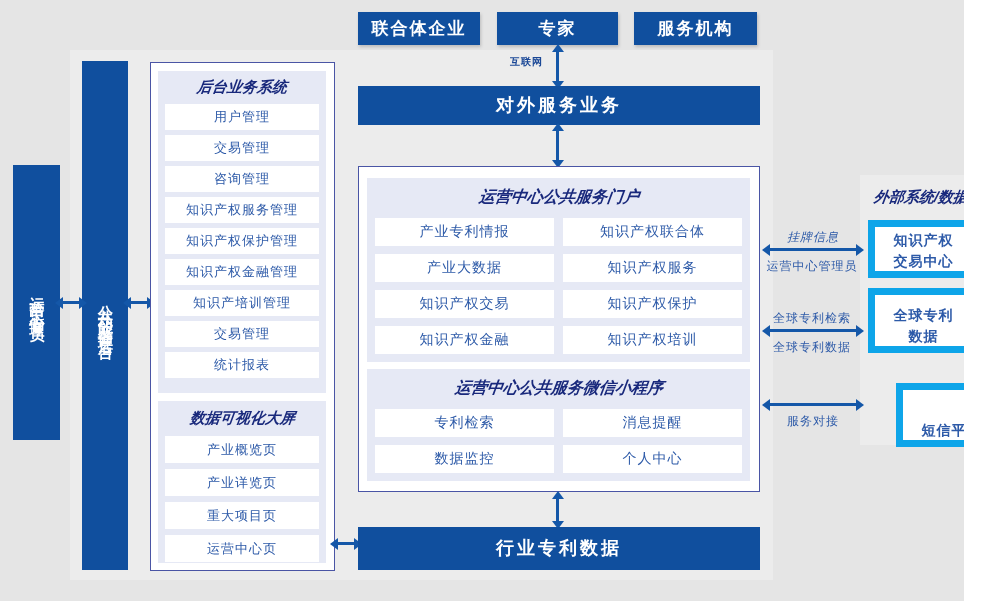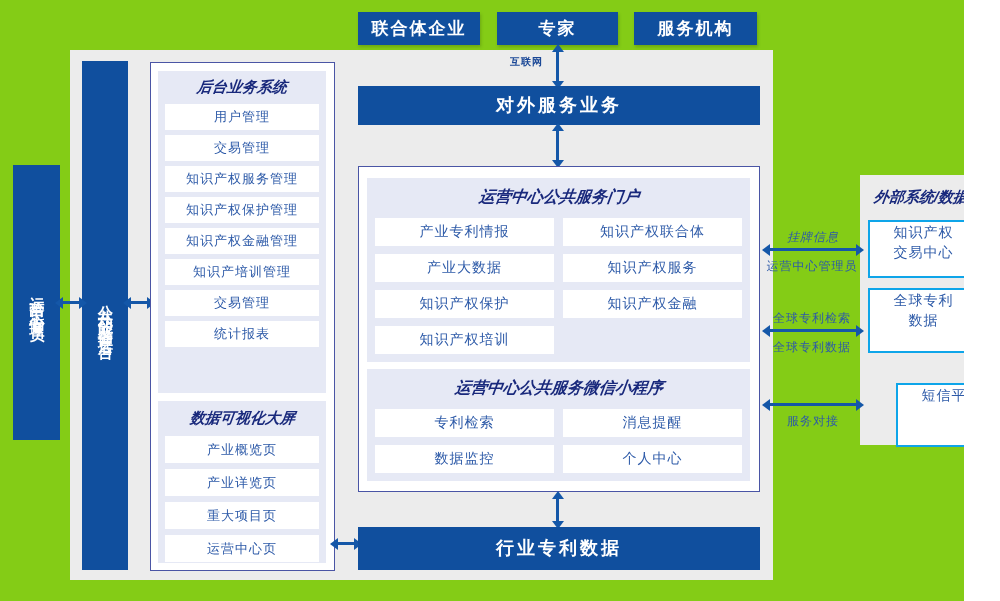--- a/index.html
+++ b/index.html
@@ -6,21 +6,21 @@
     --blue:#104f9e;
     --arrow:#1457a8;
     --lav:#e6e9f5;
     --gray:#ececec;
     --border:#4a55a5;
     --itemtext:#2d5aa8;
     --hdrtext:#19297c;
   }
   html,body{margin:0;padding:0;background:#fff;}
   body{font-family:"Liberation Sans","DejaVu Sans",sans-serif;}
-  .canvas{position:relative;width:964px;height:601px;background:#84cc16;overflow:hidden;}
+  .canvas{position:relative;width:964px;height:601px;background:#e5e5e5;overflow:hidden;}
 
   .grayarea{position:absolute;background:var(--gray);}
   .actor{position:absolute;top:12px;height:33px;background:var(--blue);color:#fff;
          font-size:17px;font-weight:bold;text-align:center;line-height:33px;
          box-shadow:1px 2px 3px rgba(0,0,0,.18);letter-spacing:2px;}
   .bigbar{position:absolute;left:358px;width:402px;background:var(--blue);color:#fff;
           font-weight:bold;text-align:center;letter-spacing:3px;font-size:18px;}
 
   .rail{position:absolute;background:var(--blue);color:#fff;display:flex;
         align-items:center;justify-content:center;}
@@ -33,23 +33,23 @@
   .paneltitle em{display:inline-block;font-style:italic;transform:skewX(-7deg);font-weight:bold;}
   .whitebox{background:#fff;color:var(--itemtext);text-align:center;display:flex;
             align-items:center;justify-content:center;letter-spacing:1px;}
 
   .col{display:flex;flex-direction:column;gap:5px;padding:0 7px;}
   .col .whitebox{height:26px;font-size:13px;flex:none;}
 
   .grid2{display:grid;grid-template-columns:1fr 1fr;gap:8px 9px;padding:0 8px;}
   .grid2 .whitebox{height:28px;font-size:14px;}
 
-  .sysbox{position:absolute;background:#fff;border:2px solid #0ea5e9;box-sizing:border-box;
-          color:var(--itemtext);font-size:14px;display:flex;align-items:flex-start;justify-content:center;
-          text-align:center;letter-spacing:1px;line-height:1.45;}
+  .sysbox{position:absolute;background:#fff;border:7px solid #0ea5e9;box-sizing:border-box;
+          color:var(--itemtext);font-size:14px;display:flex;align-items:flex-end;justify-content:center;
+          text-align:center;letter-spacing:1px;line-height:1.45;font-weight:bold;}
   .sysbox span{display:inline-block;width:64px;}
 
   .h2arrow{position:absolute;height:3px;background:var(--arrow);color:var(--arrow);}
   .h2arrow::before{content:"";position:absolute;left:-8px;top:50%;transform:translateY(-50%);
     border:6px solid transparent;border-right:8px solid currentColor;border-left:none;}
   .h2arrow::after{content:"";position:absolute;right:-8px;top:50%;transform:translateY(-50%);
     border:6px solid transparent;border-left:8px solid currentColor;border-right:none;}
 
   .v2arrow{position:absolute;width:3px;background:var(--arrow);color:var(--arrow);}
   .v2arrow::before{content:"";position:absolute;top:-8px;left:50%;transform:translateX(-50%);
@@ -91,20 +91,21 @@
 
   <div class="outerpanel" style="left:150px;top:62px;width:185px;height:509px;">
 
     <div class="lavpanel" style="left:7px;top:8px;width:168px;height:322px;padding-top:7px;">
       <span class="paneltitle" style="font-size:15px;margin-bottom:7px;">
         <em>后台业务系统</em>
       </span>
       <div class="col">
         <div class="whitebox">用户管理</div>
         <div class="whitebox">交易管理</div>
+        <div class="whitebox">咨询管理</div>
         <div class="whitebox">知识产权服务管理</div>
         <div class="whitebox">知识产权保护管理</div>
         <div class="whitebox">知识产权金融管理</div>
         <div class="whitebox">知识产培训管理</div>
         <div class="whitebox">交易管理</div>
         <div class="whitebox">统计报表</div>
       </div>
     </div>
 
     <div class="lavpanel" style="left:7px;top:338px;width:168px;height:162px;padding-top:8px;">
@@ -124,20 +125,21 @@
 
     <div class="lavpanel" style="left:8px;top:11px;width:383px;height:184px;padding-top:9px;">
       <span class="paneltitle" style="font-size:16px;margin-bottom:10px;">
         <em>运营中心公共服务门户</em>
       </span>
       <div class="grid2">
         <div class="whitebox">产业专利情报</div>
         <div class="whitebox">知识产权联合体</div>
         <div class="whitebox">产业大数据</div>
         <div class="whitebox">知识产权服务</div>
+        <div class="whitebox">知识产权交易</div>
         <div class="whitebox">知识产权保护</div>
         <div class="whitebox">知识产权金融</div>
         <div class="whitebox">知识产权培训</div>
       </div>
     </div>
 
     <div class="lavpanel" style="left:8px;top:202px;width:383px;height:112px;padding-top:9px;">
       <span class="paneltitle" style="font-size:16px;margin-bottom:10px;">
         <em>运营中心公共服务微信小程序</em>
       </span>

